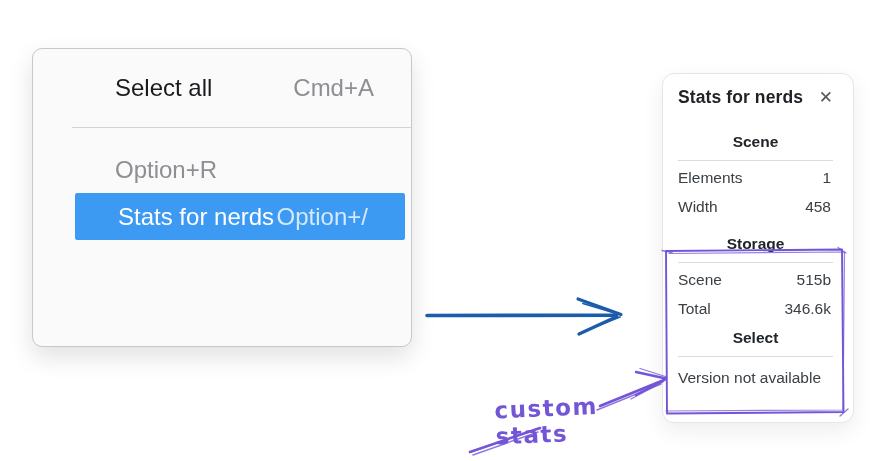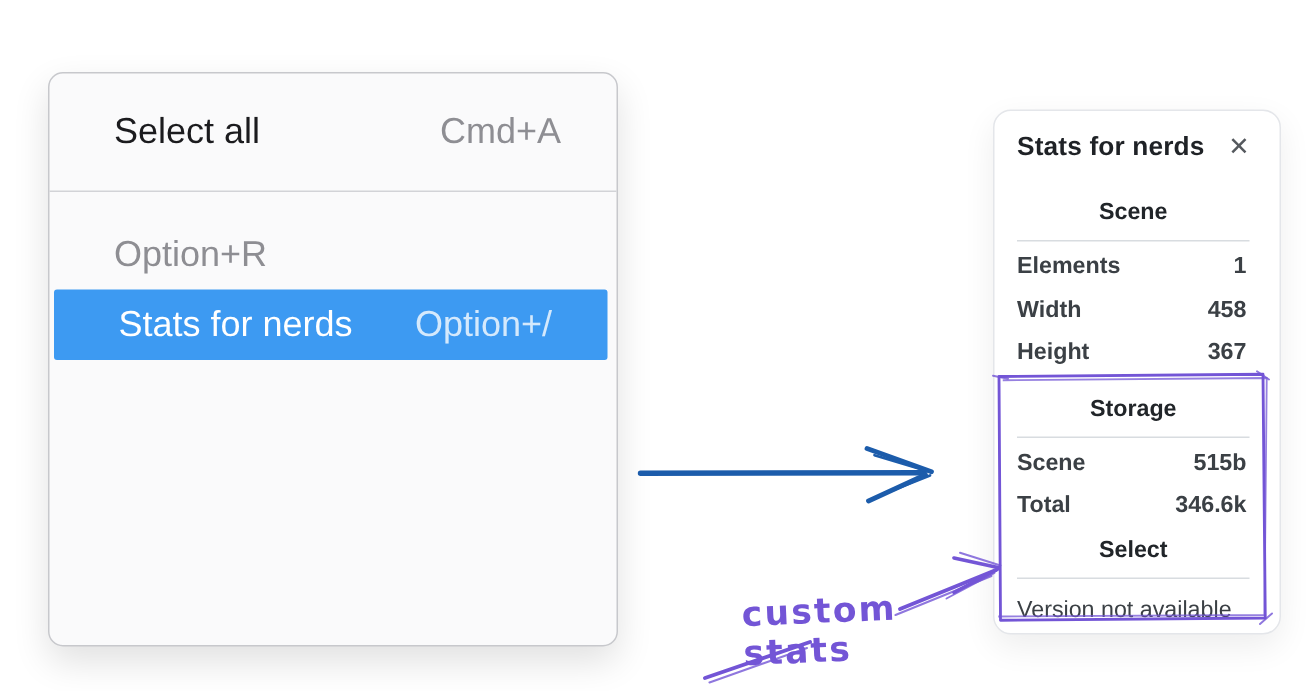--- a/index.html
+++ b/index.html
@@ -5,25 +5,26 @@
   * { margin:0; padding:0; box-sizing:border-box; }
   html,body { background:#ffffff; }
   body { font-family:"Liberation Sans", sans-serif; }
   .stage {
     position:relative; width:873px; height:461px;
     background:#ffffff; overflow:hidden;
   }
 
   
   .menu {
-    position:absolute; left:32px; top:48px; width:380px; height:383px;
+    position:absolute; left:32px; top:48px; width:380px; height:299px;
     background:#fafafb;
     border:1.5px solid #c7c8cc;
     border-radius:10px;
     box-shadow:0 10px 24px rgba(0,0,0,.12);
+    padding-left:39px;
   }
   .menu-row {
     height:47px; display:flex; align-items:center; justify-content:space-between;
     padding:0 37px 0 43px; font-size:24px; color:#1b1b1e; cursor:default;
   }
   .menu-row .shortcut { color:#8e8e93;text-align:center; }
   .menu-row-first { height:78px; }
   .menu-divider { height:0; border-top:1px solid #d2d3d7; }
   .menu-sec2 { padding-top:18px; }
   .menu-row.highlight {
@@ -50,21 +51,21 @@
   .panel-title { font-weight:bold; font-size:17.5px; color:#1f2226; letter-spacing:.1px; }
   .panel-close {
     background:none; border:none; font-size:17px; line-height:1; color:#55595e;
     cursor:pointer; padding:0 0 0 6px; font-family:"Liberation Sans", sans-serif;
   }
   .sec-header { text-align:center; font-weight:bold; font-size:15.5px; color:#212529; height:19px; line-height:19px; }
   .sec-header.scene { margin-top:24px; }
   .sec-header.storage { margin-top:13px; }
   .sec-header.version { margin-top:5px; }
   .panel hr { border:none; border-top:1px solid #d8dce0; margin:9px 0 0 0; }
-  .stat-rows { padding-top:3px;font-weight:bold; }
+  .stat-rows { padding-top:3px; }
   .stat-row { height:28.5px; display:flex; align-items:center; justify-content:space-between; }
   .stat-label { color:#3b4045; }
   .stat-value { color:#3b4045; text-align:right; padding-right:2px; }
   .version-msg { margin-top:8px; line-height:26px; color:#3b4045; }
 
   
   .purple-rect { position:absolute; left:658px; top:244px; pointer-events:none; }
   .purple-arrow { position:absolute; left:460px; top:364px; pointer-events:none; }
   .annotation-label {
     position:absolute; left:495px; top:394px; width:160px;
@@ -113,24 +114,20 @@
     <hr>
     <div class="stat-rows">
       <div class="stat-row">
         <span class="stat-label">Elements</span>
         <span class="stat-value">1</span>
       </div>
       <div class="stat-row">
         <span class="stat-label">Width</span>
         <span class="stat-value">458</span>
       </div>
-      <div class="stat-row">
-        <span class="stat-label">Height</span>
-        <span class="stat-value">367</span>
-      </div>
     </div>
 
     <div class="sec-header storage">Storage</div>
     <hr>
     <div class="stat-rows">
       <div class="stat-row">
         <span class="stat-label">Scene</span>
         <span class="stat-value">515b</span>
       </div>
       <div class="stat-row">

